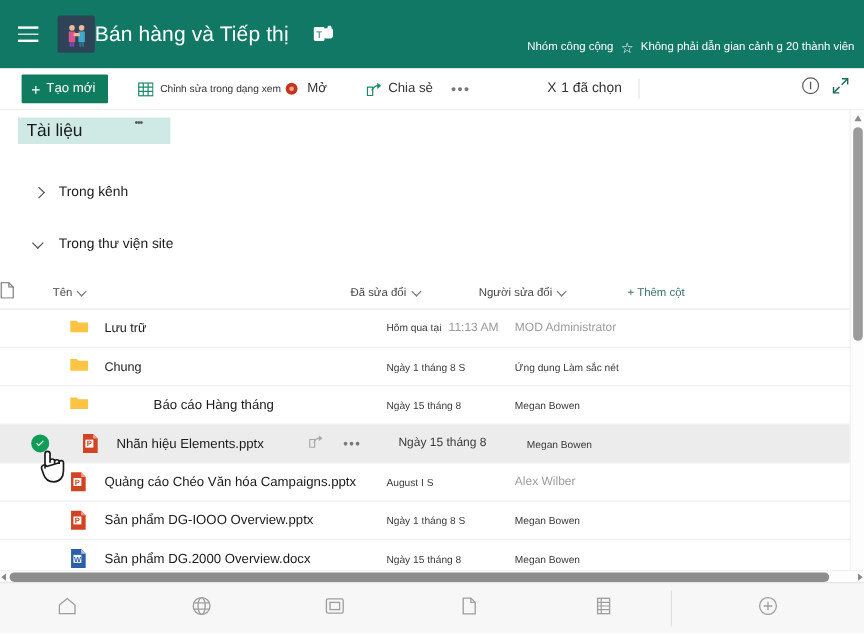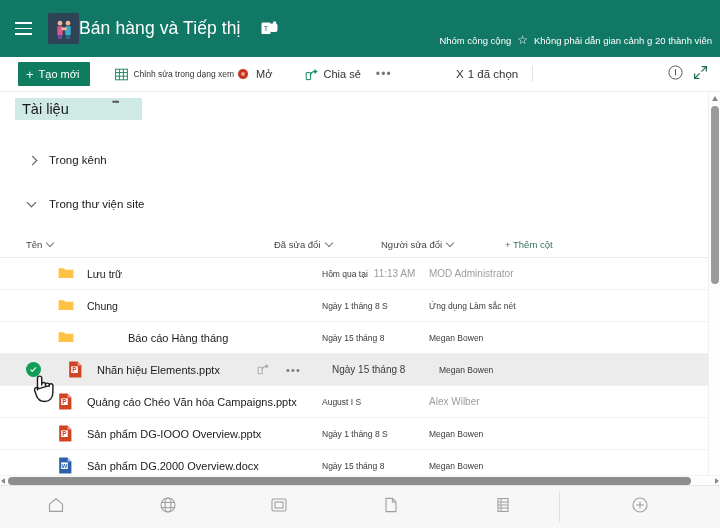--- a/index.html
+++ b/index.html
@@ -30,21 +30,21 @@
     display: flex; align-items: center; justify-content: center;
     overflow: hidden;
   }
   .team-title {
     color: #ffffff;
     font-size: 17.5px; letter-spacing: 0.1px; white-space: nowrap;
   }
   .teams-glyph { margin-left: 20px; display: flex; align-items: center; }
   .header-right {
     margin-left: auto; margin-right: 8px;
-    display: flex; align-items: center; gap: 6px;
+    display: flex; align-items: flex-start; gap: 6px;
     color: #ffffff; font-size: 9.5px; white-space: nowrap; margin-top: 23px;
   }
   .header-right .star { font-size: 12px; line-height: 1; }
 
   
   .cmdbar {
     position: absolute; left: 0; top: 57px; width: 720px; height: 35px;
     background: #ffffff; display: flex; align-items: center;
     border-bottom: 1px solid #eeeeee;
   }
@@ -105,21 +105,21 @@
     width: 6px; height: 6px; border-right: 1.4px solid #555; border-bottom: 1.4px solid #555;
     transform: rotate(-45deg);
   }
   .chev.down::before { transform: rotate(45deg); left: 0px; top: -1px; }
   .tree-label { font-size: 11.5px; color: #1a1a1a; }
 
   
   .table { margin-top: 16px; width: 711px; }
   .thead {
     display: flex; align-items: center; height: 27px;
-    border-bottom: 1px solid #eaeaea; padding-left: 26px;
+    border-bottom: 1px solid #eaeaea; padding-left: 44px;
   }
   .th { font-size: 9.5px; color: #444444; display: flex; align-items: center; gap: 5px; cursor: pointer; }
   .th .cdown { width: 7px; height: 7px; position: relative; }
   .th .cdown::before {
     content: ''; position: absolute; left: 0; top: -1px;
     width: 5px; height: 5px; border-right: 1.1px solid #777; border-bottom: 1.1px solid #777;
     transform: rotate(45deg);
   }
   .th-file-icon { width: 14px; margin-left: -44px; margin-right: 30px; }
   .col-name { width: 248px; }

